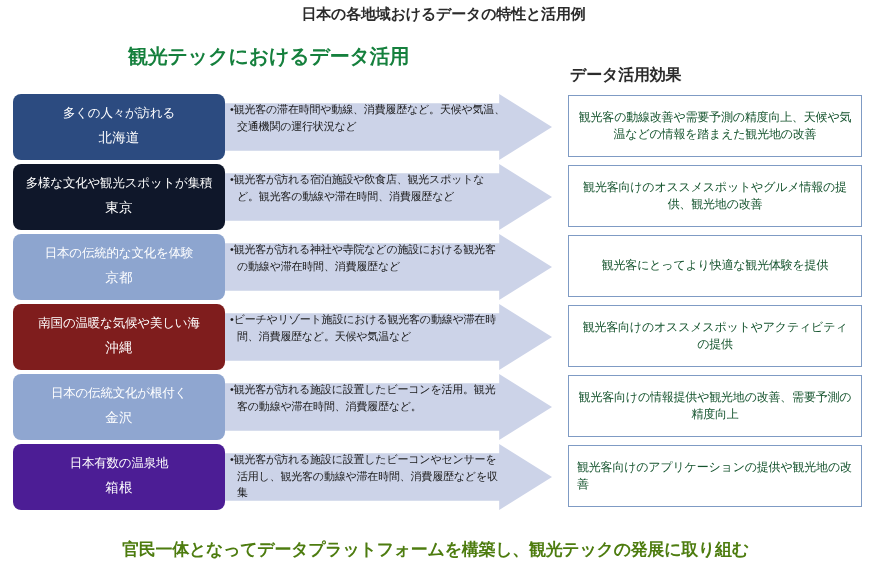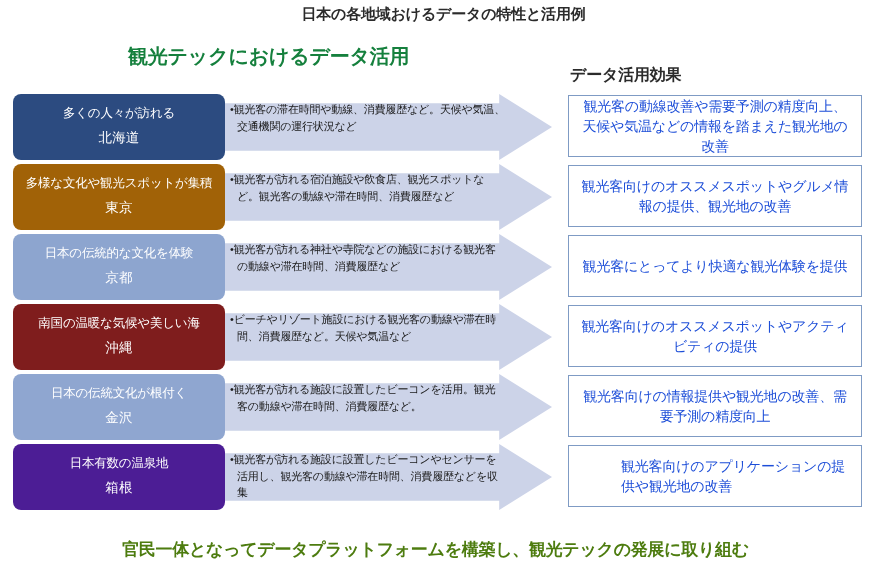--- a/index.html
+++ b/index.html
@@ -152,27 +152,27 @@
     box-sizing: border-box;
     border: 1px solid #7f9bc4;
     background: #ffffff;
     display: flex;
     align-items: center;
     justify-content: center;
     padding: 3px 8px;
     z-index: 2;
   }
   .effect-text {
-    font-size: 14px;
+    font-size: 12px;
     line-height: 1.45;
-    color: #1d4ed8;
+    color: #14532d;
     letter-spacing: -0.2px;
   }
   .effect-text.center { text-align: center; }
-  .effect-text.left   { text-align: left; width: 100%; margin-left: 44px; }
+  .effect-text.left   { text-align: left; width: 100%; }
 </style>
 </head>
 <body>
 
 <div class="main-title">日本の各地域おけるデータの特性と活用例</div>
 <div class="sub-title">観光テックにおけるデータ活用</div>
 <div class="effect-title">データ活用効果</div>
 
 <div class="rows" id="rows-container">
     <div class="row">
@@ -182,21 +182,21 @@
       </div>
       <div class="arrow-wrap">
         <div class="arrow-shape" style="background: rgb(204, 211, 232);"></div>
         <div class="arrow-text"><span class="bullet">•</span><span>観光客の滞在時間や動線、消費履歴など。天候や気温、交通機関の運行状況など</span></div>
       </div>
       <div class="effect-box" style="border-color: rgb(127, 155, 196);">
         <div class="effect-text center">観光客の動線改善や需要予測の精度向上、天候や気温などの情報を踏まえた観光地の改善</div>
       </div>
     </div>
     <div class="row">
-      <div class="region-pill" style="background: #a16207;">
+      <div class="region-pill" style="background: #0f172a;">
         <div class="region-desc">多様な文化や観光スポットが集積</div>
         <div class="region-name">東京</div>
       </div>
       <div class="arrow-wrap">
         <div class="arrow-shape" style="background: rgb(204, 211, 232);"></div>
         <div class="arrow-text"><span class="bullet">•</span><span>観光客が訪れる宿泊施設や飲食店、観光スポットなど。観光客の動線や滞在時間、消費履歴など</span></div>
       </div>
       <div class="effect-box" style="border-color: rgb(127, 155, 196);">
         <div class="effect-text center">観光客向けのオススメスポットやグルメ情報の提供、観光地の改善</div>
       </div>

